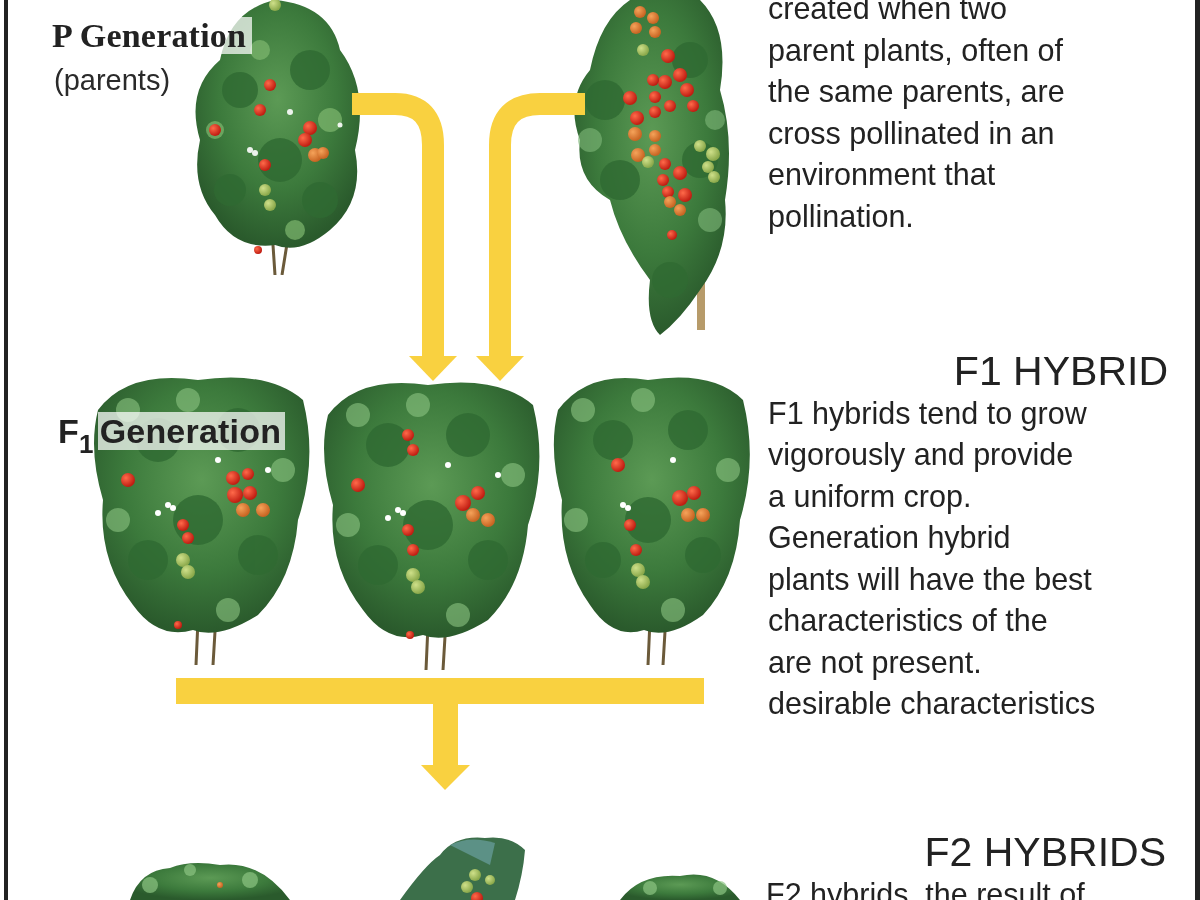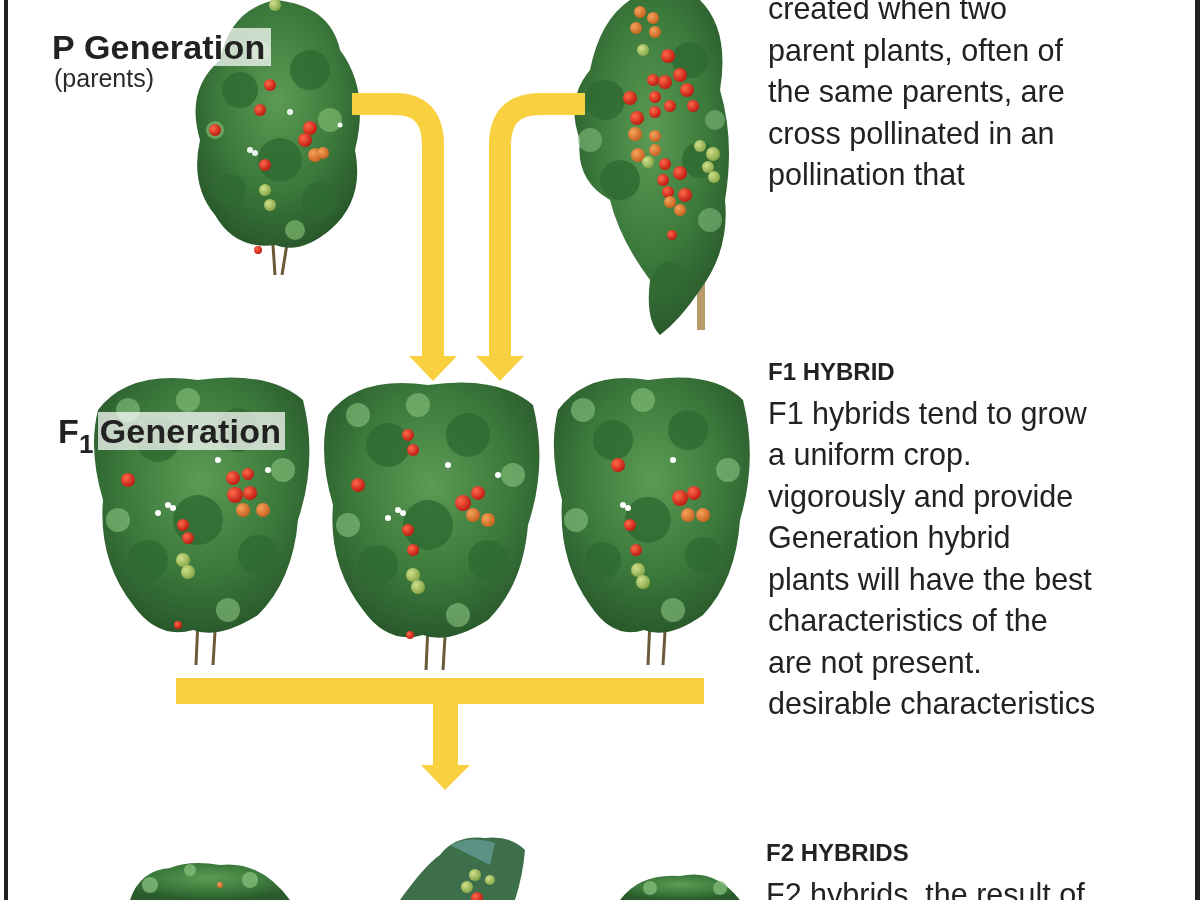--- a/index.html
+++ b/index.html
@@ -7,25 +7,25 @@
     width: 1200px; height: 900px; overflow: hidden; position: relative;
     background: #ffffff;
     font-family: "Liberation Sans", sans-serif;
     color: #222222;
   }
   .frame-left { position: absolute; left: 4px; top: 0; width: 4px; height: 900px; background: #222; }
   .frame-right { position: absolute; left: 1195px; top: 0; width: 5px; height: 900px; background: #222; }
 
   .label { position: absolute; }
   .gen-title { font-weight: bold; font-size: 34px; letter-spacing: 0.2px; color: #222; padding: 0 6px 0 2px; background: rgba(255,255,255,0.72); }
-  .gen-sub { font-size: 25px; color: #2a2a2a; }
+  .gen-sub { font-size: 29px; color: #2a2a2a; }
   .sub1 { font-size: 26px; position: relative; top: 10px; margin-right: 4px; }
 
   .text-block { position: absolute; left: 768px; width: 400px; font-size: 30.5px; line-height: 41.5px; color: #222; }
-  .text-block .heading { font-weight: bold; font-size: 24px; }
+  .text-block .heading { font-weight: normal; font-size: 41px; text-align: right; }
 
   .plant { position: absolute; }
   svg.arrows { position: absolute; left: 0; top: 0; }
 </style>
 </head>
 <body>
 
 <div class="frame-left"></div>
 <div class="frame-right"></div>
 
@@ -279,45 +279,46 @@
   <polygon points="409,356 457,356 433,381" fill="#F9D140"></polygon>
 
   <path d="M585 104 L540 104 Q500 104 500 145 L500 356" fill="none" stroke="#F9D140" stroke-width="22"></path>
   <polygon points="476,356 524,356 500,381" fill="#F9D140"></polygon>
 
   <rect x="176" y="678" width="528" height="26" fill="#F9D140"></rect>
   <rect x="433" y="703" width="25" height="63" fill="#F9D140"></rect>
   <polygon points="421,765 470,765 445,790" fill="#F9D140"></polygon>
 </svg>
 
-<div class="label" style="left:50px;top:28px;">
+<div class="label" style="left:50px;top:17px;font-family:Liberation Serif, serif;">
   <span class="gen-title">P Generation</span>
 </div>
 <div class="label" style="left:54px;top:64px;">
   <span class="gen-sub">(parents)</span>
 </div>
 <div class="label" style="left:58px;top:412px;">
   <span class="gen-title" style="background:transparent;padding:0">
     <span>F</span><span class="sub1">1</span><span style="background:rgba(255,255,255,0.72);padding:0 4px 0 2px">Generation</span>
   </span>
 </div>
 
 <div class="text-block" style="top:-12px;">
   <div>created when two</div>
   <div>parent plants, often of</div>
   <div>the same parents, are</div>
   <div>cross pollinated in an</div>
-  <div>pollination that</div>
+  <div>environment that</div>
+  <div>pollination.</div>
 </div>
 
 <div class="text-block" style="top:351px;">
   <div class="heading">F1 HYBRID</div>
   <div>F1 hybrids tend to grow</div>
+  <div>vigorously and provide</div>
   <div>a uniform crop.</div>
-  <div>vigorously and provide</div>
   <div>Generation hybrid</div>
   <div>plants will have the best</div>
   <div>characteristics of the</div>
   <div>are not present.</div>
   <div>desirable characteristics</div>
 </div>
 
 <div class="text-block" style="top:832px;left:766px;">
   <div class="heading">F2 HYBRIDS</div>
   <div>F2 hybrids, the result of</div>

